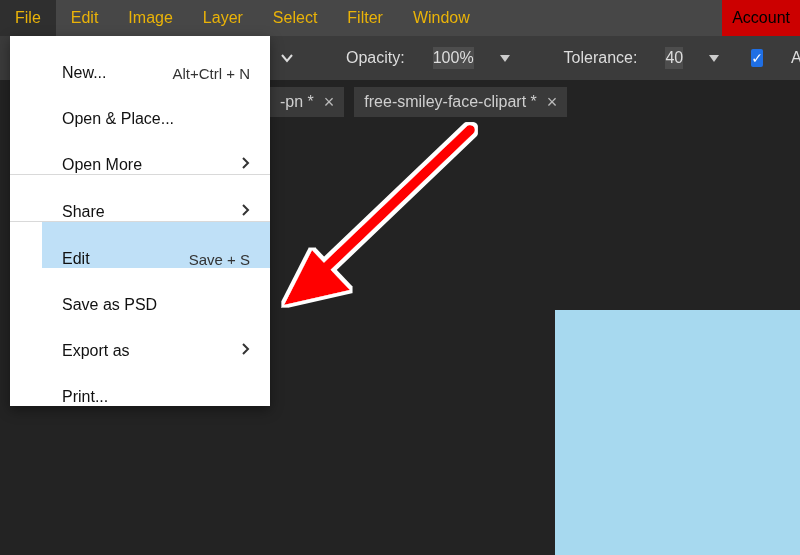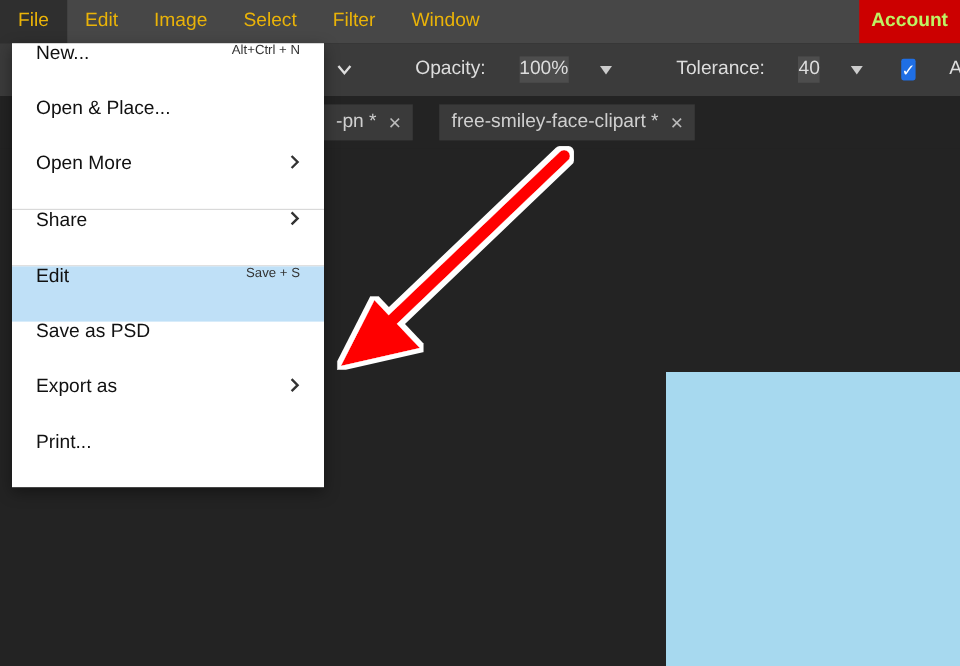--- a/index.html
+++ b/index.html
@@ -24,22 +24,22 @@
   .menu {
     padding: 0 15px;
     display: flex;
     align-items: center;
     cursor: pointer;
     color: #eab308;
   }
   .menu.active { background: #2f2f2f; }
   .menu.account {
     background: #cc0000;
-    color: #bef264;
-    font-weight: 700;
+    color: #000000;
+    font-weight: 400;
     margin-left: auto;
     padding: 0 10px;
   }
   
   .options {
     height: 44px;
     background: #3b3b3b;
     display: flex;
     align-items: center;
     gap: 24px;
@@ -67,21 +67,21 @@
     display:flex; align-items:center; justify-content:center;
     border-radius:2px;
     margin-left:6px;
   }
   
   .tabrow {
     height: 44px;
     background: #232323;
     display:flex;
     align-items:center;
-    gap: 22px;
+    gap: 10px;
     padding-left: 270px;
     font-size: 16px;
     color:#cfcfcf;
   }
   .tab {
     background:#3a3a3a;
     height:30px;
     padding:0 10px;
     display:flex;
     align-items:center;
@@ -102,42 +102,44 @@
     width:260px;
     background:#ffffff;
     color:#111;
     font-size:16px;
     box-shadow:0 4px 12px rgba(0,0,0,.4);
   }
   .dropdown .item {
     height:46px;
     padding:0 20px;
     display:flex;
-    align-items:flex-start;
+    align-items:flex-end;
     justify-content:space-between;
     cursor:pointer;
-  }
-  .dropdown .item .shortcut { color:#333; font-size:11px; }
+    margin-left:32px;
+  }
+  .dropdown .item .shortcut { color:#333; font-size:15px; }
   .dropdown .item .arrow { color:#444; }
   .dropdown .item.highlight { background:#bfe0f7; }
   .dropdown hr { border:none; border-top:1px solid #d9d9d9; margin:0; }
   
   .arrow-overlay {
     position:absolute;
     left:260px; top:110px;
     pointer-events:none;
   }
 </style>
 </head>
 <body>
 
 <div class="menubar">
   <div class="menu active">File</div>
   <div class="menu">Edit</div>
   <div class="menu">Image</div>
+  <div class="menu">Layer</div>
   <div class="menu">Select</div>
   <div class="menu">Filter</div>
   <div class="menu">Window</div>
   <div class="menu account">Account</div>
 </div>
 
 <div class="options">
   <div class="dropdown-caret">
     <svg width="14" height="10">
         <polyline points="2,2 7,8 12,2" stroke="#ddd" stroke-width="2" fill="none"></polyline>

